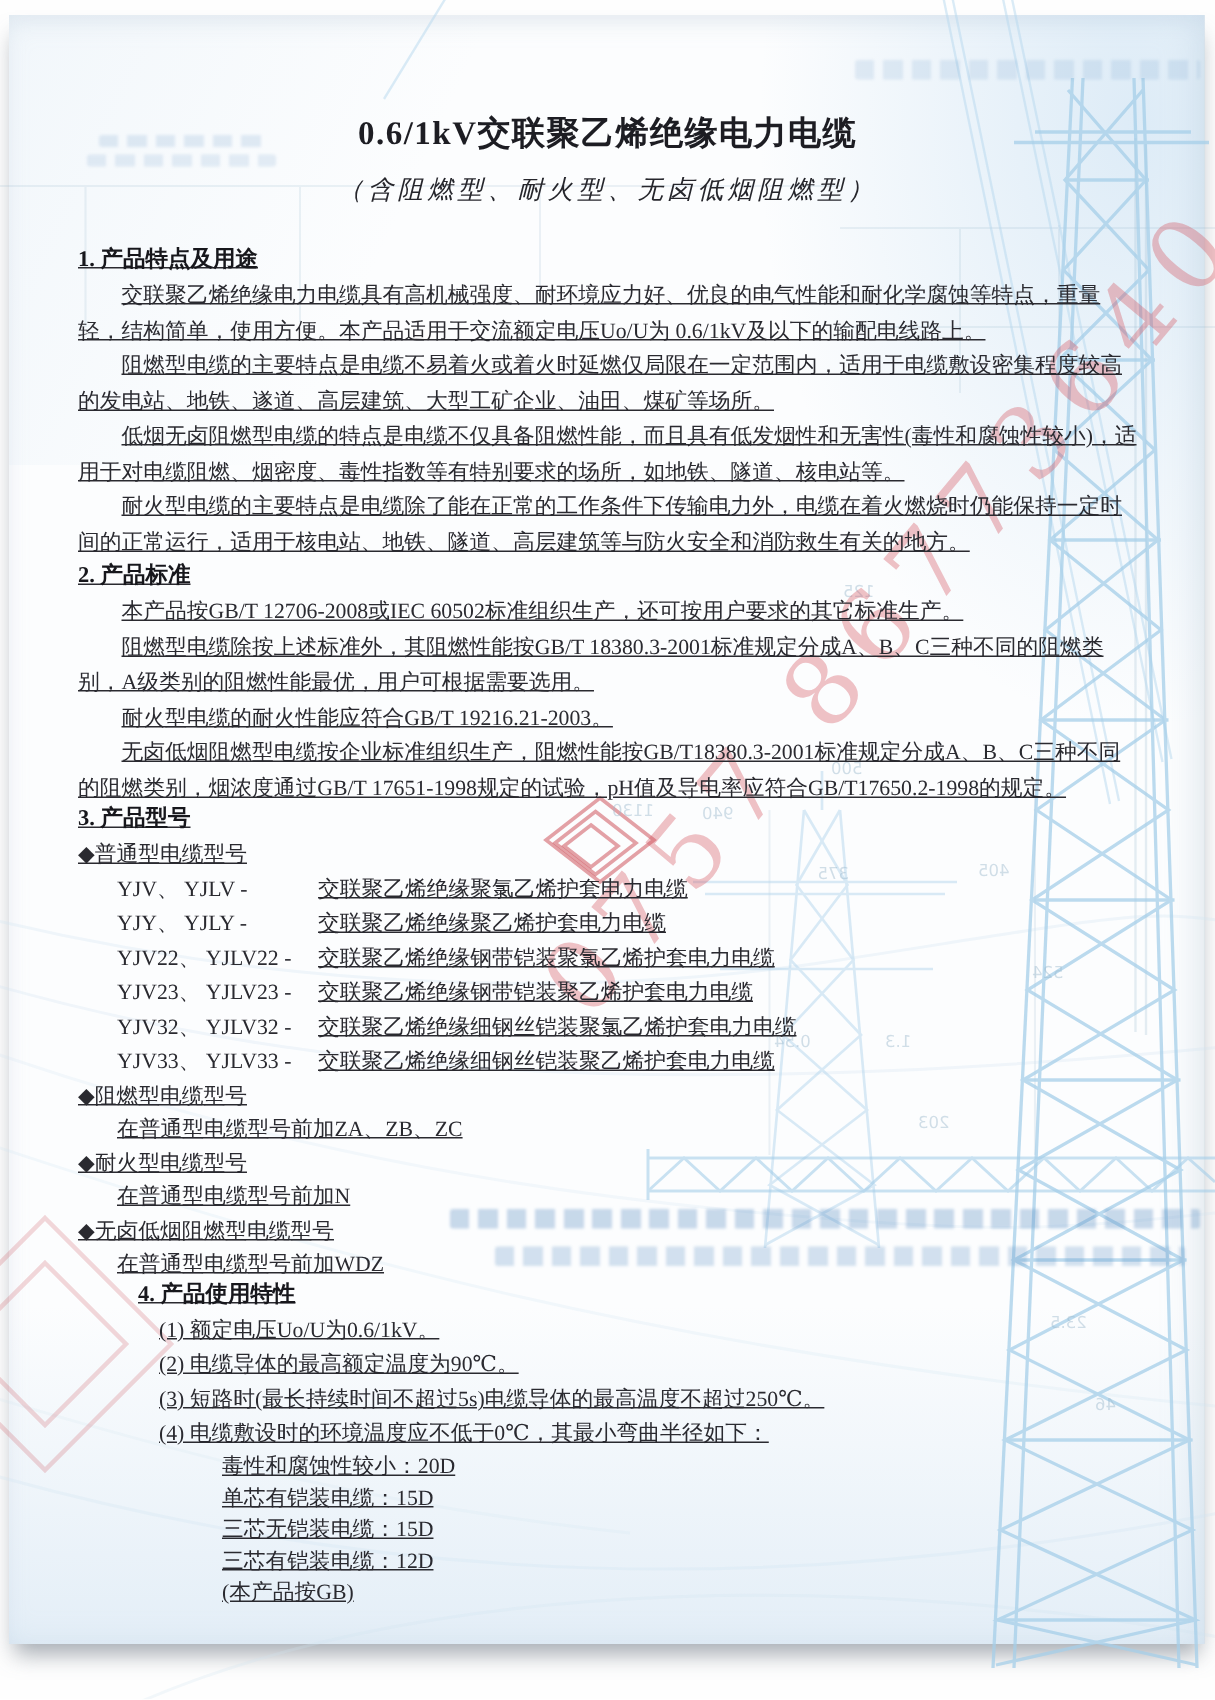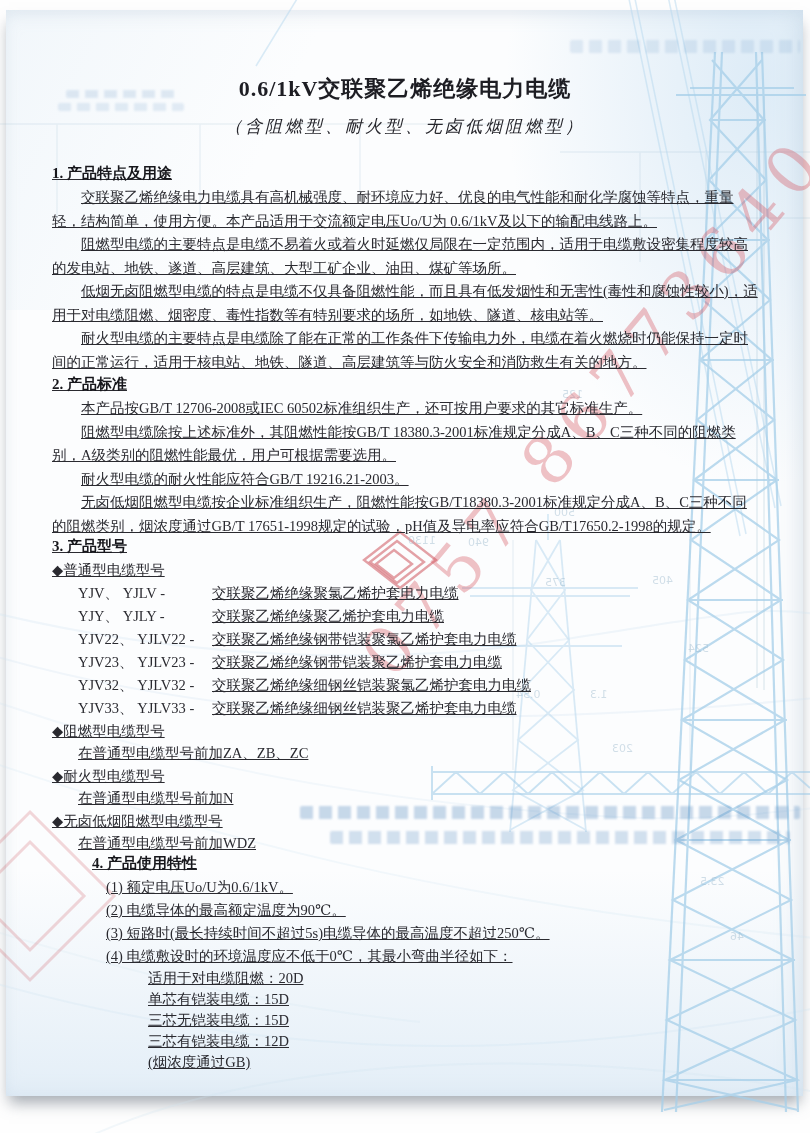--- a/index.html
+++ b/index.html
@@ -197,20 +197,20 @@
       <p class="bullet">◆无卤低烟阻燃型电缆型号</p>
       <p class="note">在普通型电缆型号前加WDZ</p>
     </div>
 
     <div class="sec" id="sec4" style="top:853px;margin-left:40px;">
       <div class="h">4. 产品使用特性</div>
       <p class="item">(1) 额定电压Uo/U为0.6/1kV。</p>
       <p class="item">(2) 电缆导体的最高额定温度为90℃。</p>
       <p class="item">(3) 短路时(最长持续时间不超过5s)电缆导体的最高温度不超过250℃。</p>
       <p class="item">(4) 电缆敷设时的环境温度应不低于0℃，其最小弯曲半径如下：</p>
-      <p class="sub">适用于对电缆阻燃：20D</p>
+      <p class="sub">毒性和腐蚀性较小：20D</p>
       <p class="sub">单芯有铠装电缆：15D</p>
       <p class="sub">三芯无铠装电缆：15D</p>
       <p class="sub">三芯有铠装电缆：12D</p>
-      <p class="sub">(烟浓度通过GB)</p>
+      <p class="sub">(本产品按GB)</p>
     </div>
   </div>
 </div>
 
 </body></html>

